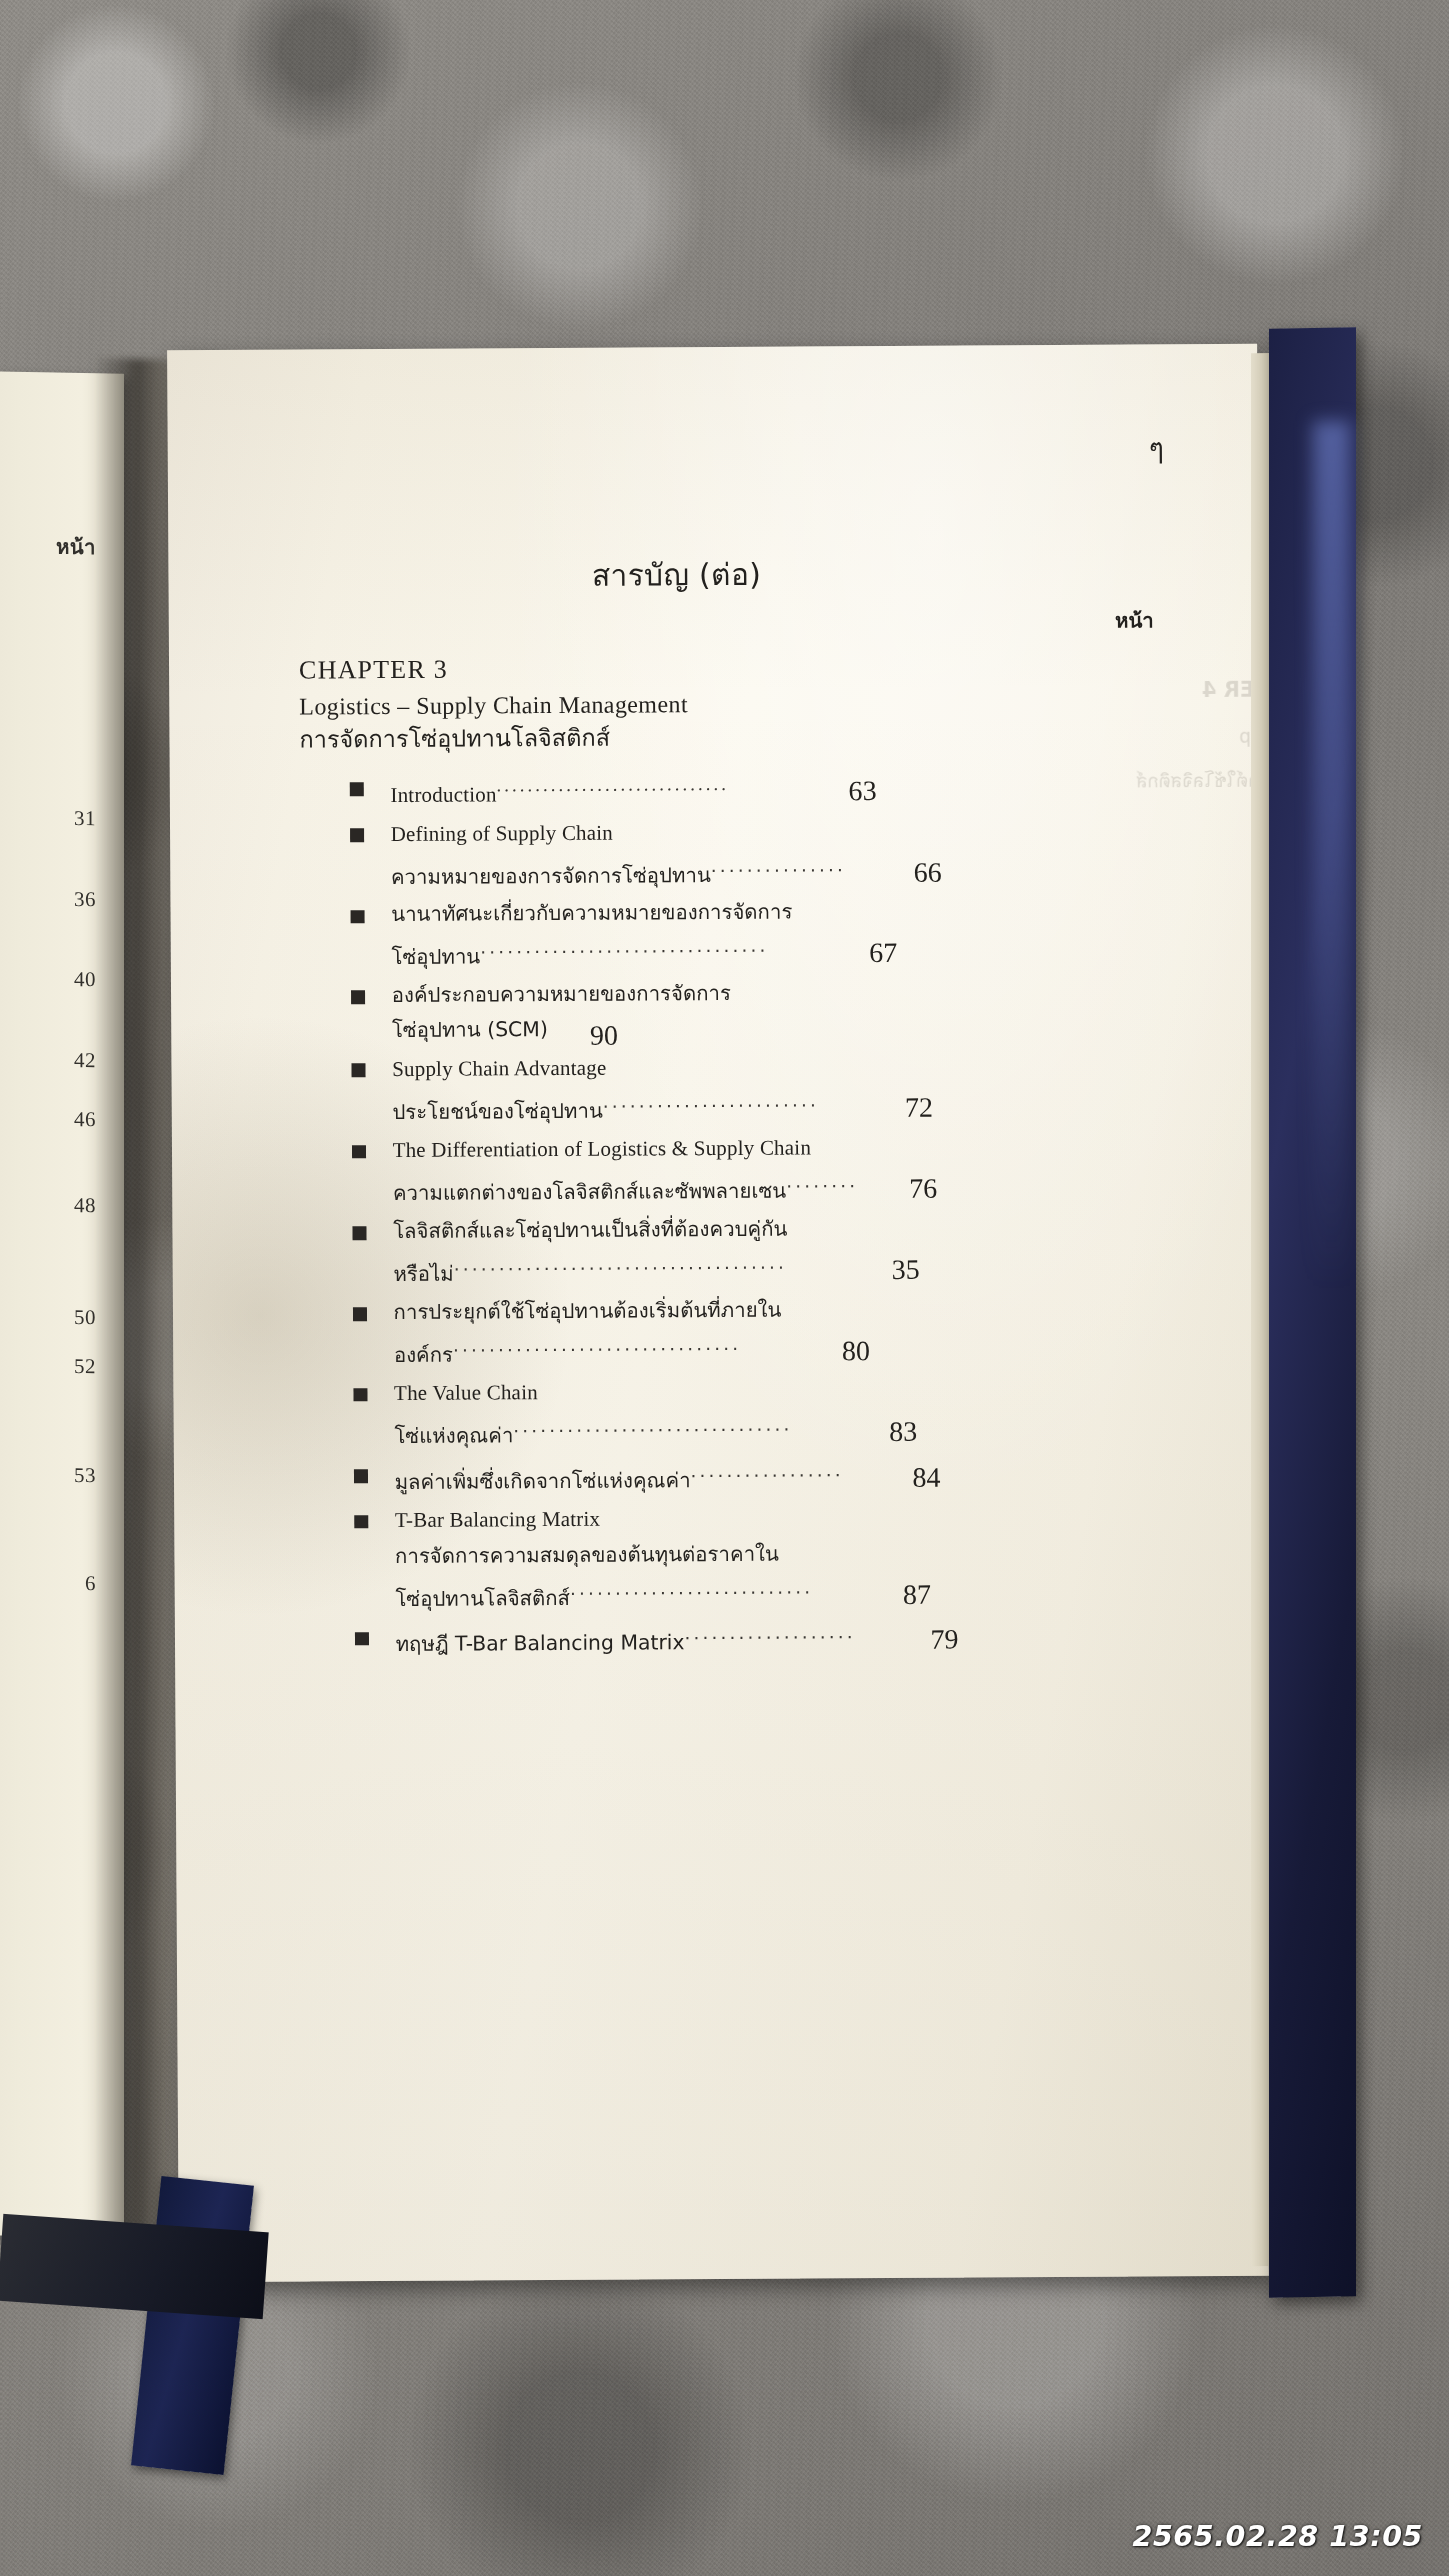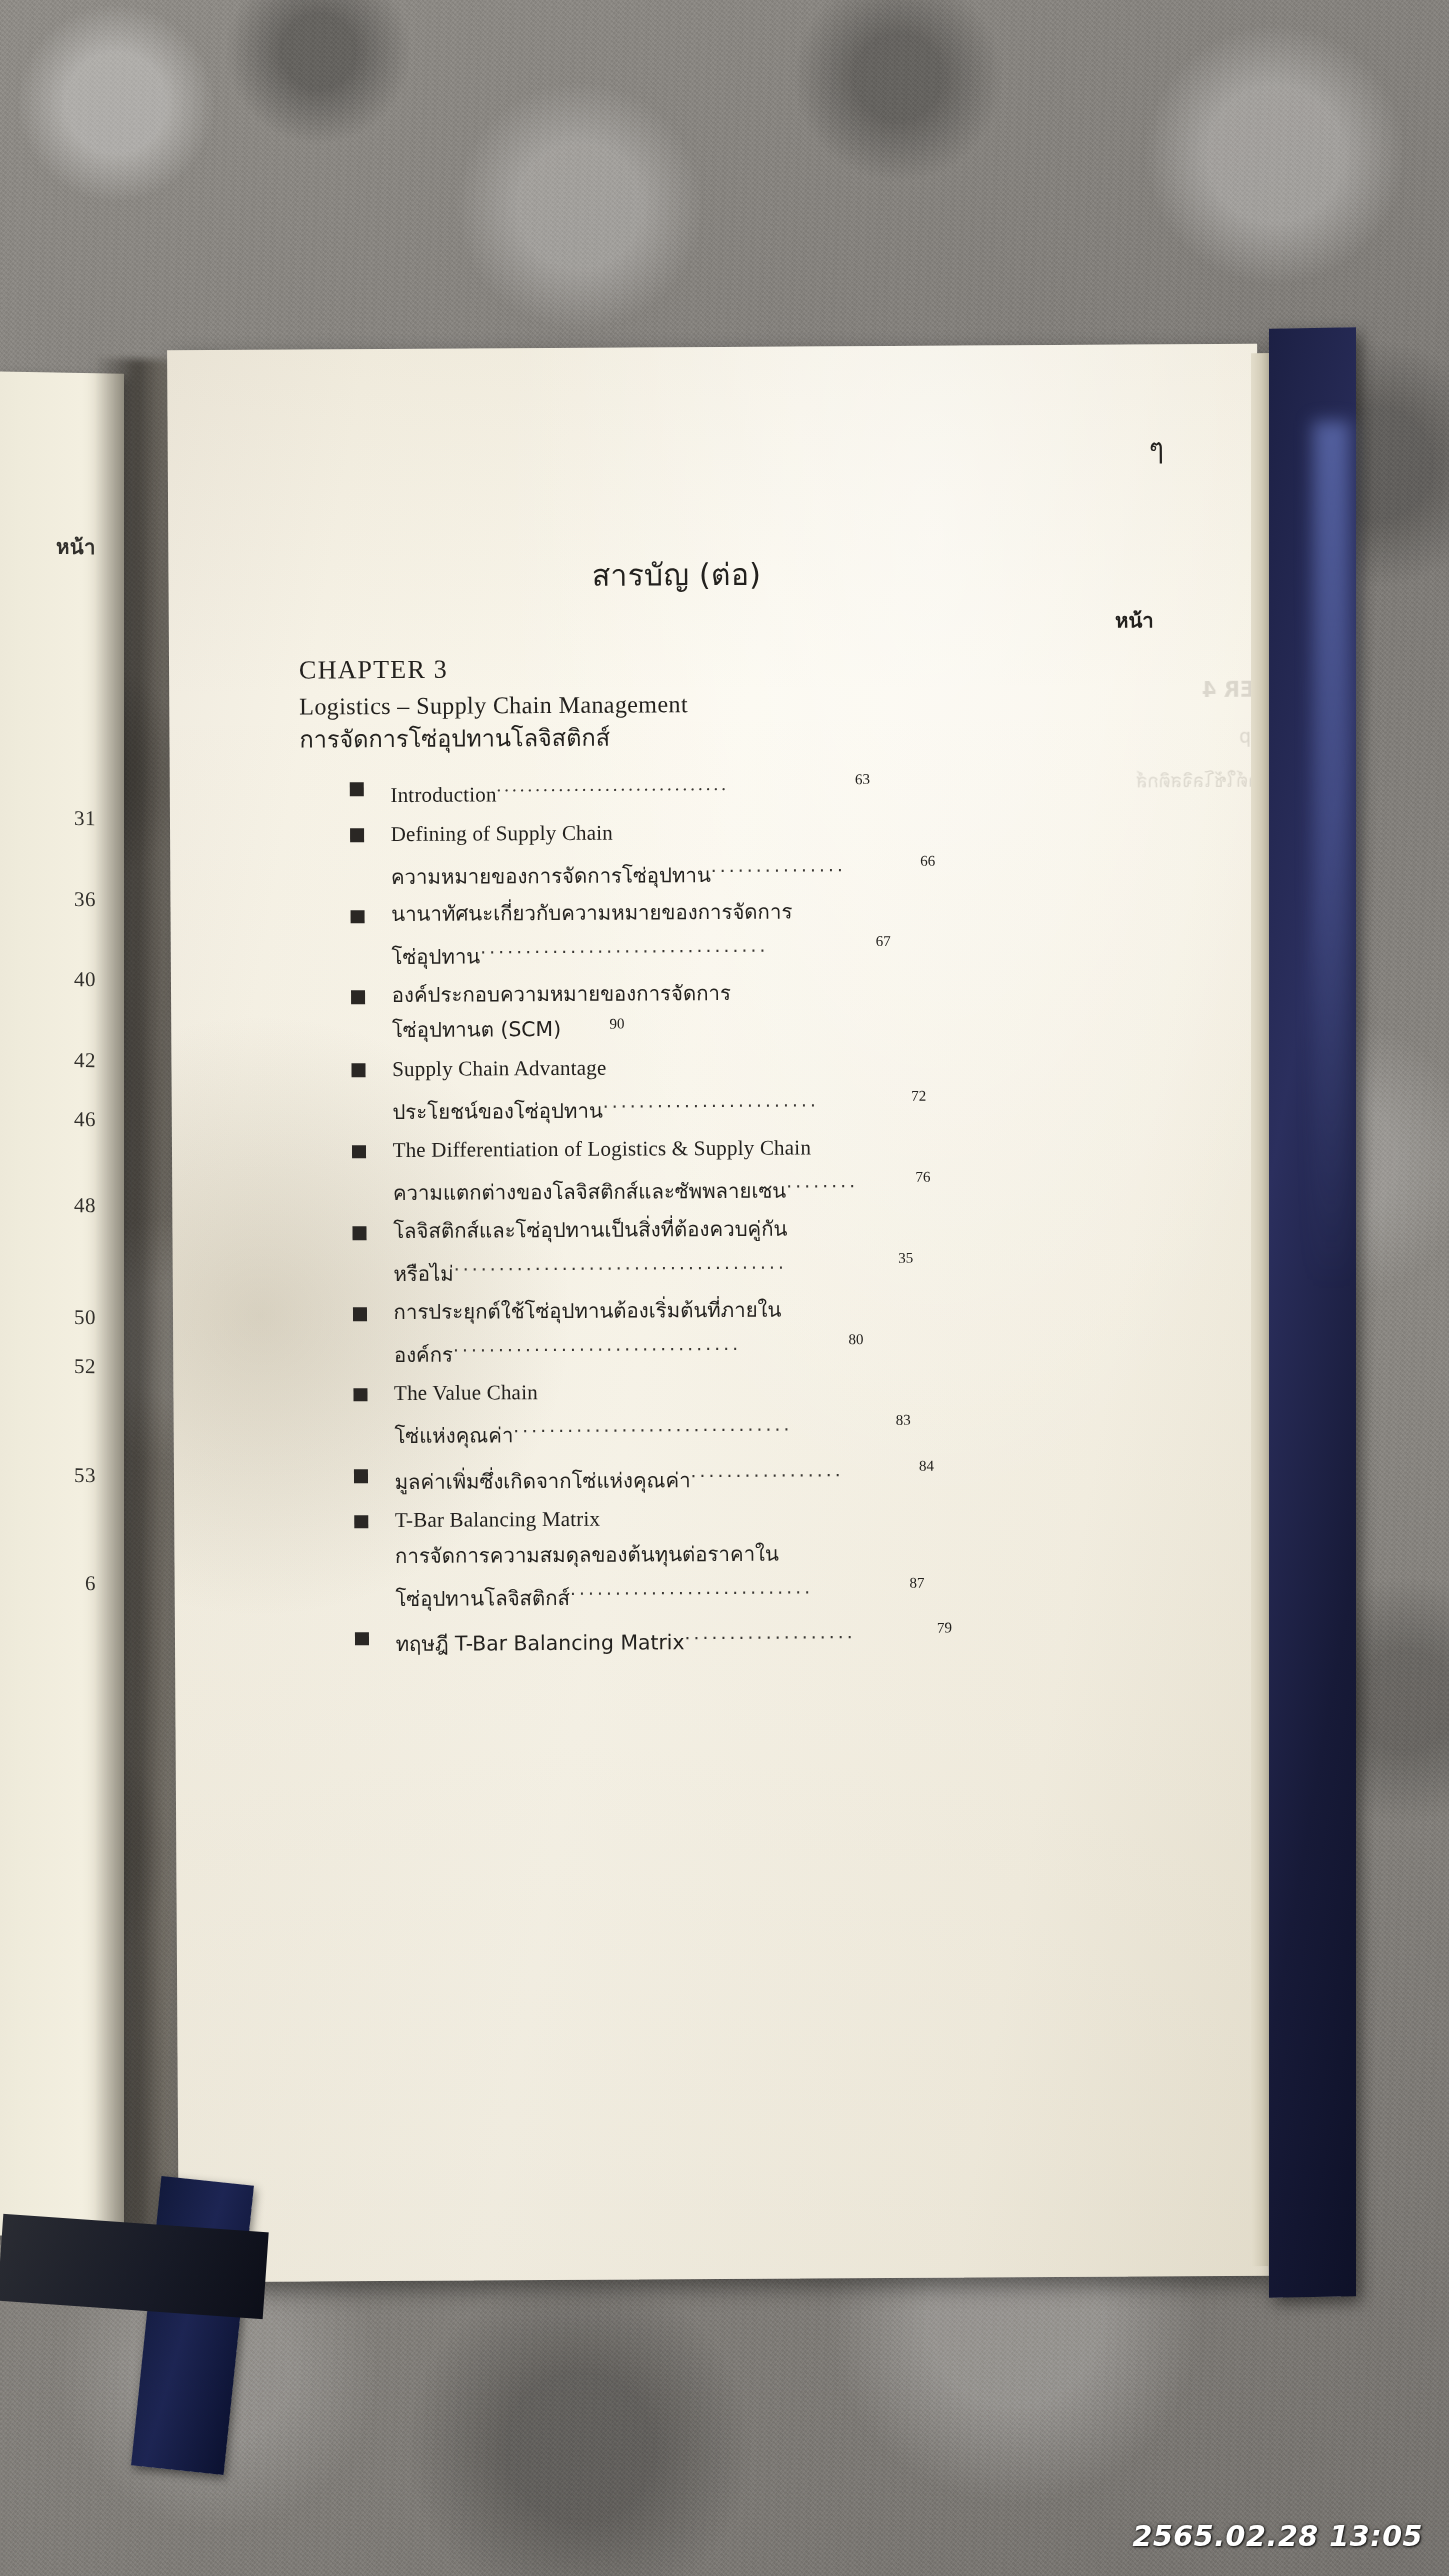--- a/index.html
+++ b/index.html
@@ -267,21 +267,21 @@
     overflow: hidden;
     letter-spacing: 3.1px;
     color: #3a3733;
     font-size: 18.6px;
   }
   .pg {
     position: absolute;
     right: -93px;
     width: 74px;
     text-align: center;
-    font-size: 15px;
+    font-size: 28px;
     font-family: "Liberation Serif", serif;
   }
 
   
   .ghost {
     position: absolute;
     left: 607px;
     top: 322px;
     width: 557px;
     opacity: .16;
@@ -388,21 +388,21 @@
           <span class="entry">
             <span class="line th"><span>นานาทัศนะเกี่ยวกับความหมายของการจัดการ</span></span><br>
             <span class="line th"><span>โซ่อุปทาน</span><span class="leader" style="width:347px">................................</span><span class="pg">67</span></span>
           </span>
         </div>
 
         <div class="toc-item">
           <span class="bullet"></span>
           <span class="entry">
             <span class="line th"><span>องค์ประกอบความหมายของการจัดการ</span></span><br>
-            <span class="line th"><span>โซ่อุปทานต (SCM)</span><span class="leader" style="width:0px"></span><span class="pg">90</span></span>
+            <span class="line th"><span>โซ่อุปทาน (SCM)</span><span class="leader" style="width:0px"></span><span class="pg">90</span></span>
           </span>
         </div>
 
         <div class="toc-item">
           <span class="bullet"></span>
           <span class="entry">
             <span class="line en"><span>Supply Chain Advantage</span></span><br>
             <span class="line th"><span>ประโยชน์ของโซ่อุปทาน</span><span class="leader" style="width:260px">........................</span><span class="pg">72</span></span>
           </span>
         </div>

